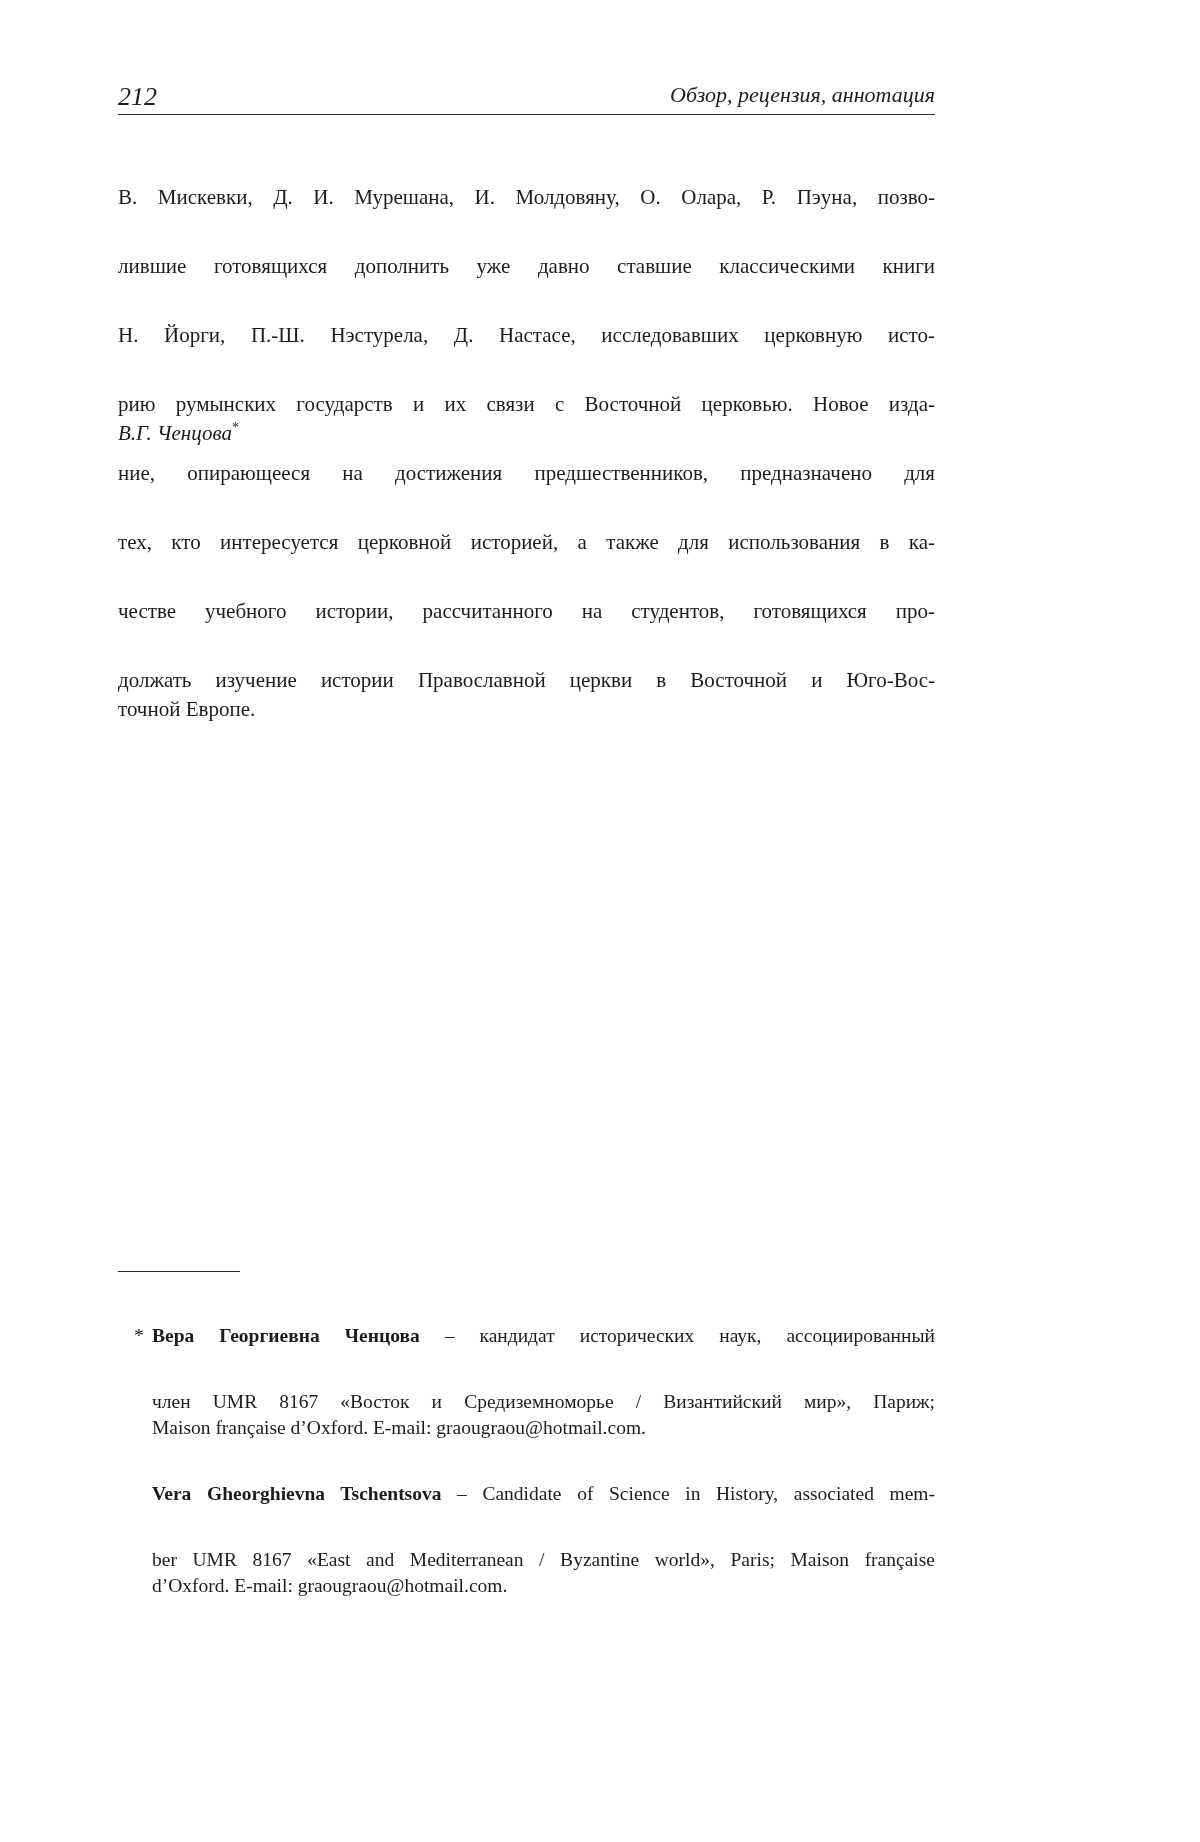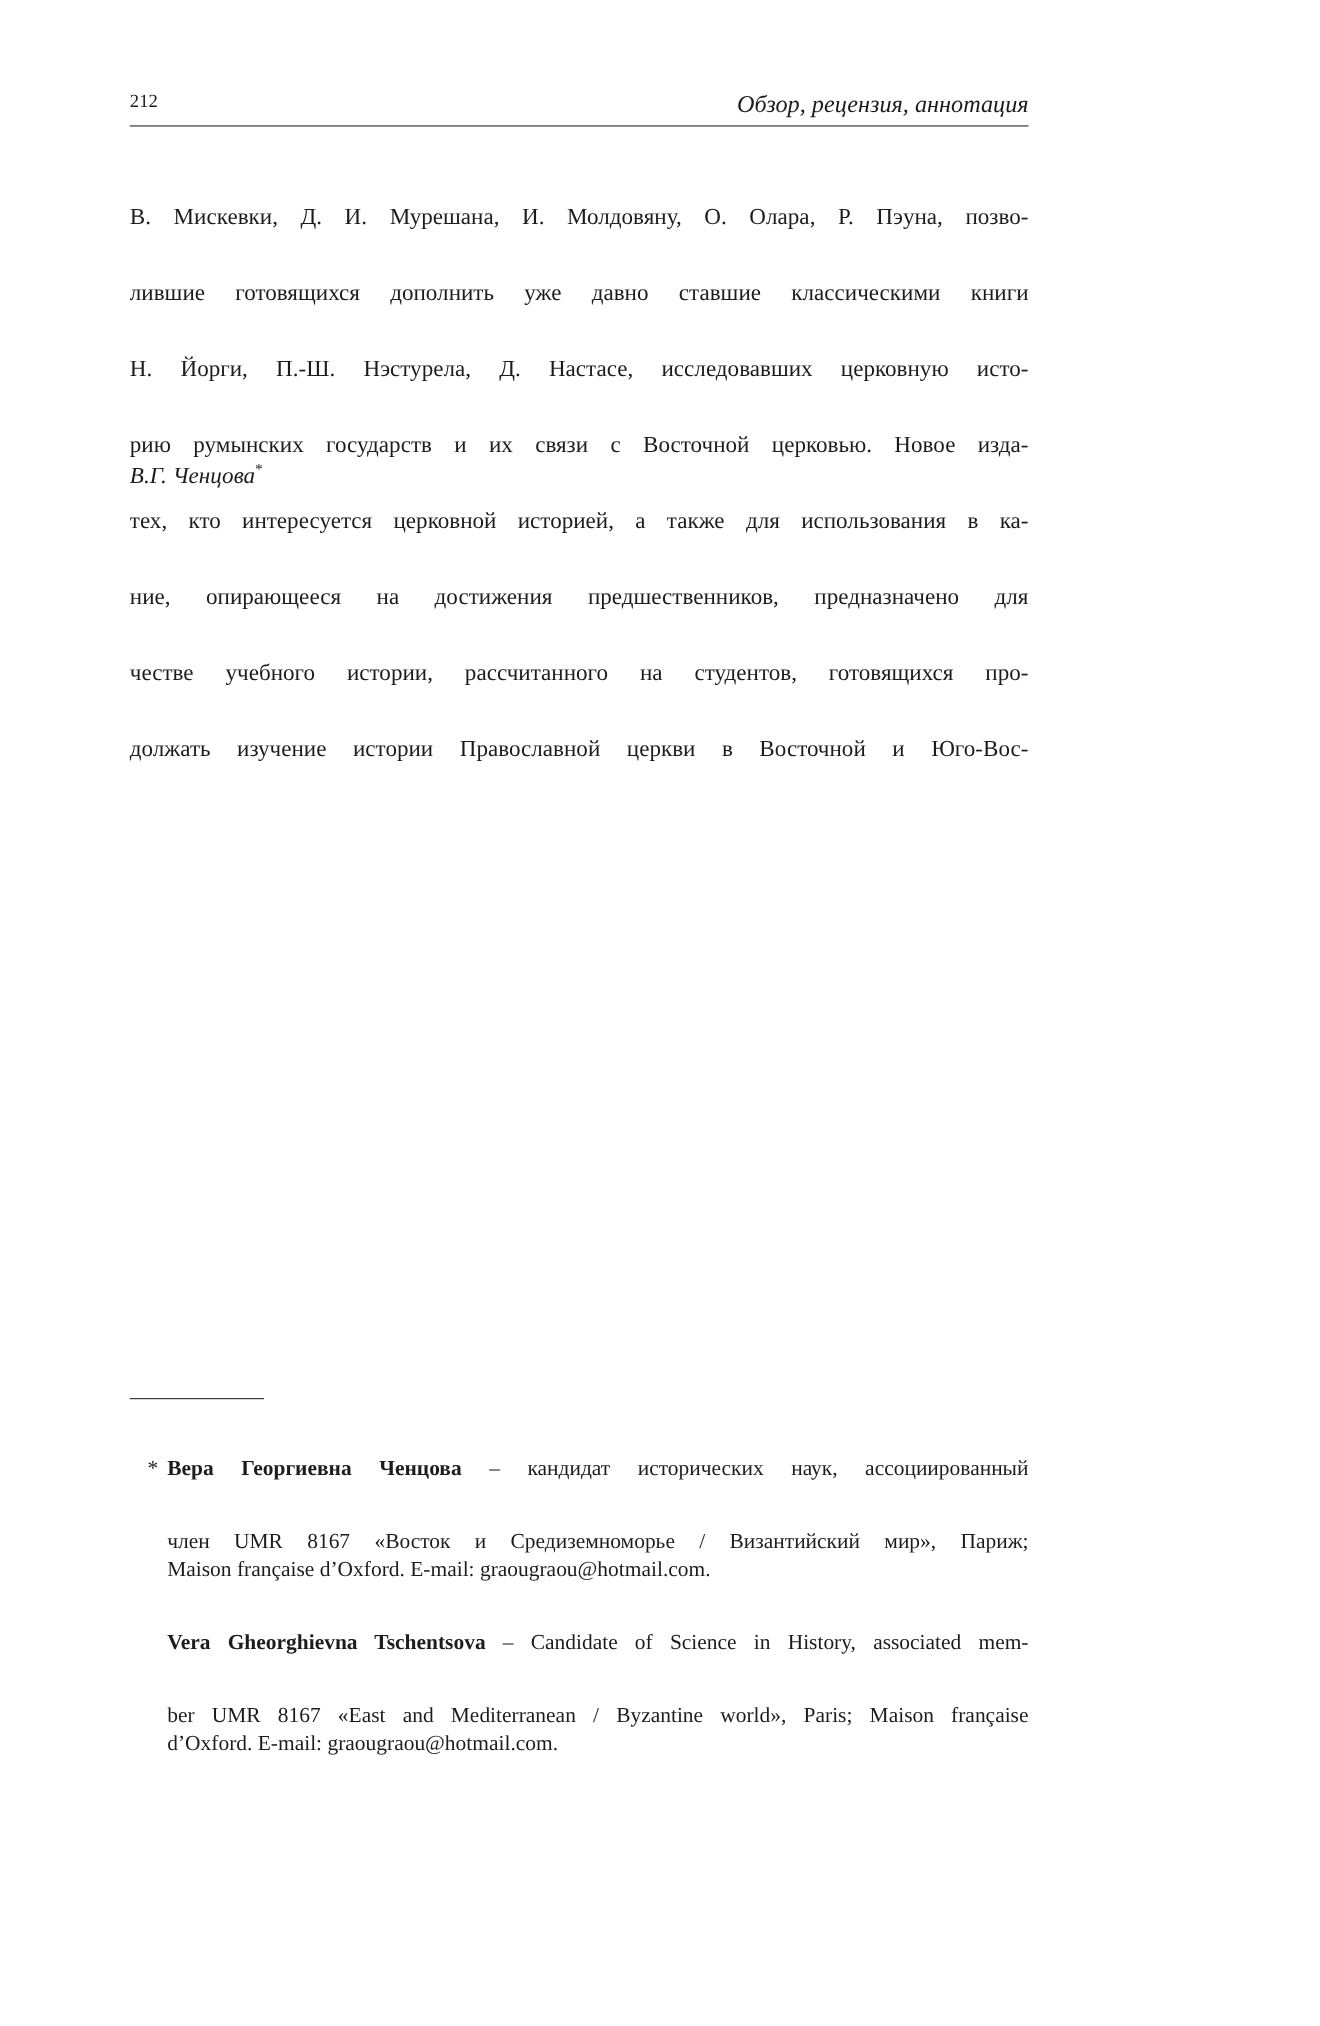--- a/index.html
+++ b/index.html
@@ -18,21 +18,22 @@
     position: absolute;
     top: 82px;
     left: 118px;
     width: 817px;
     height: 30px;
   }
   .page-number {
     position: absolute;
     left: 0;
     top: 0;
-    font-size: 17px;
+    font-size: 26px;
+    font-style: italic;
     text-align: right;
   }
   .header-title {
     text-align: right;
     font-size: 22px;
     font-style: italic;
   }
   .header-rule {
     position: absolute;
     top: 114px;
@@ -102,24 +103,25 @@
     <span class="page-number">212</span>
     <div class="header-title">Обзор, рецензия, аннотация</div>
   </div>
   <div class="header-rule"></div>
 
   <div class="body-text">
     <div class="jline">В. Мискевки, Д. И. Мурешана, И. Молдовяну, О. Олара, Р. Пэуна, позво-</div>
     <div class="jline">лившие готовящихся дополнить уже давно ставшие классическими книги</div>
     <div class="jline">Н. Йорги, П.-Ш. Нэстурела, Д. Настасе, исследовавших церковную исто-</div>
     <div class="jline">рию румынских государств и их связи с Восточной церковью. Новое изда-</div>
+    <div class="jline">ние, опирающееся на достижения предшественников, предназначено для</div>
     <div class="jline">тех, кто интересуется церковной историей, а также для использования в ка-</div>
-    <div class="jline">ние, опирающееся на достижения предшественников, предназначено для</div>
     <div class="jline">честве учебного истории, рассчитанного на студентов, готовящихся про-</div>
     <div class="jline">должать изучение истории Православной церкви в Восточной и Юго-Вос-</div>
+    <div class="lastline">точной Европе.</div>
   </div>
 
   <div class="signature">
     <span>В.Г. Ченцова</span><sup>*</sup>
   </div>
 
   <div class="footnote-rule"></div>
 
   <div class="footnote">
     <div>

